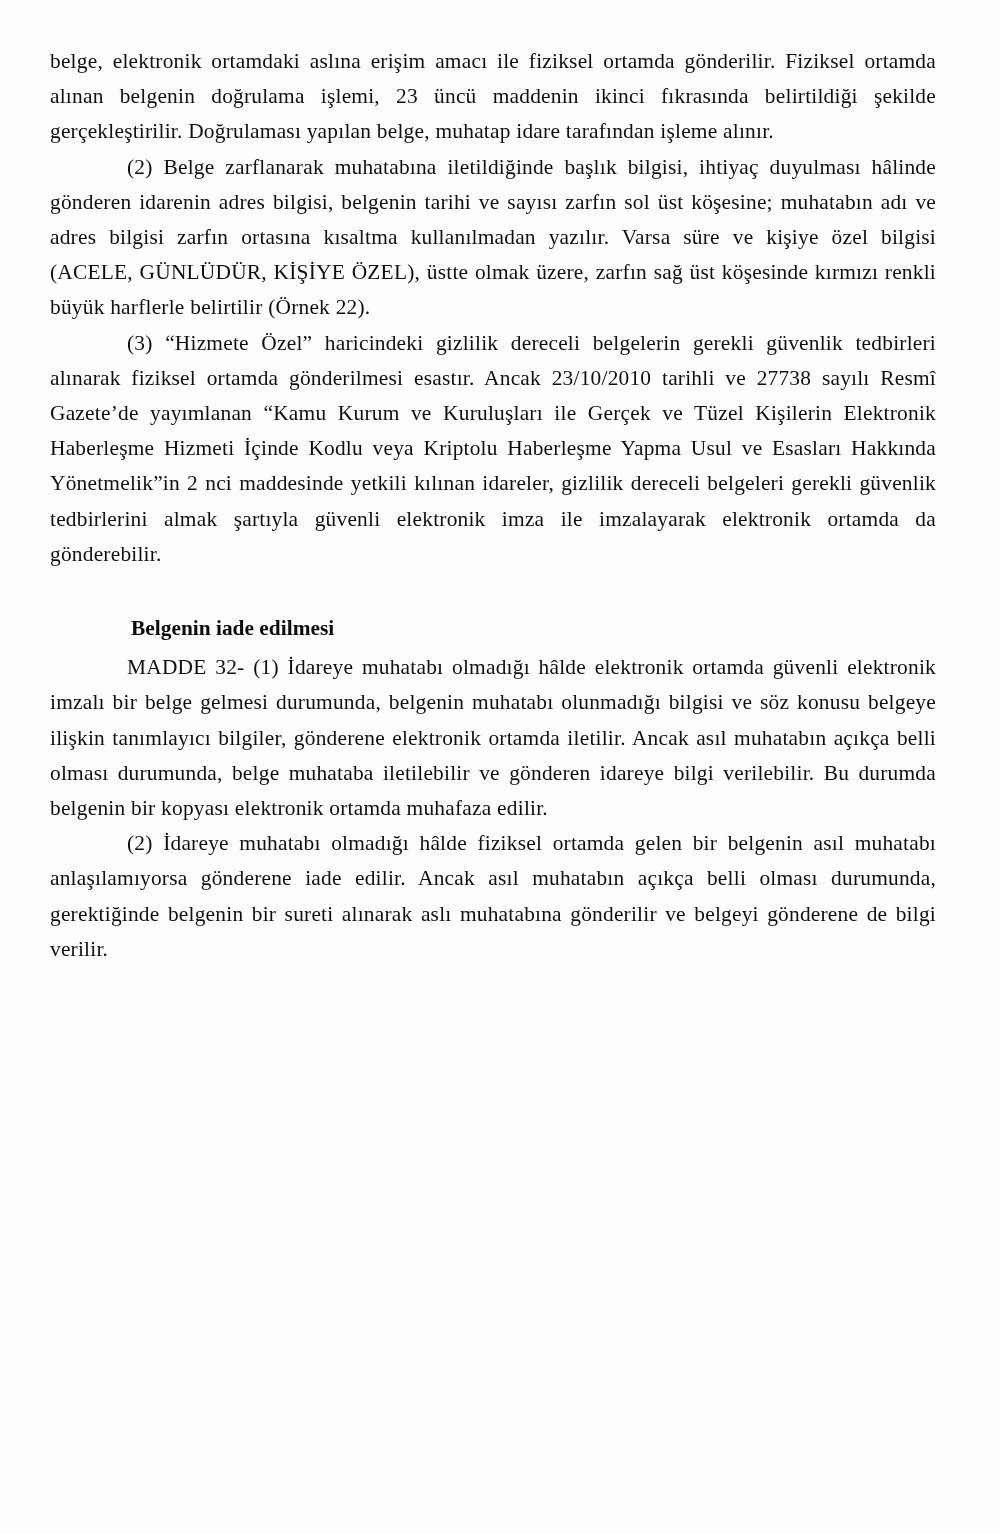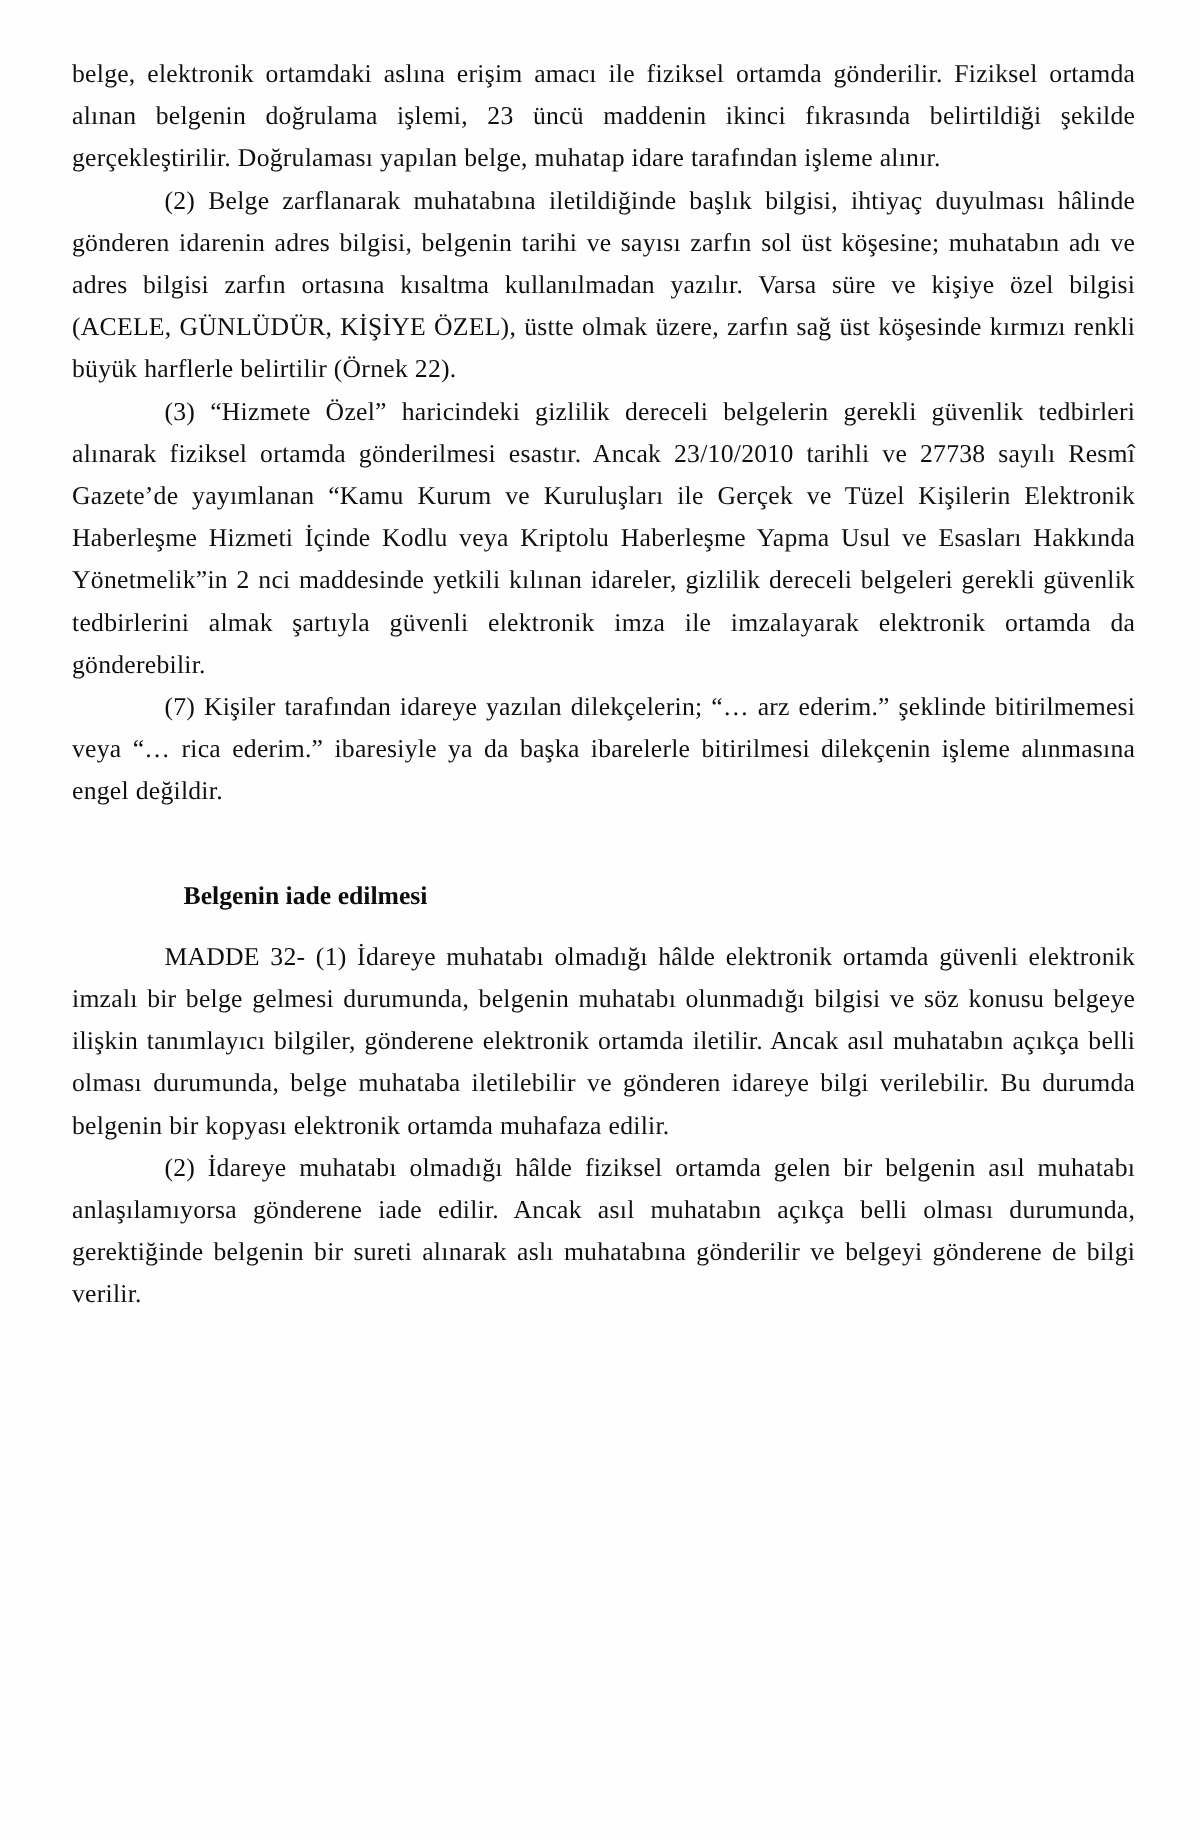--- a/index.html
+++ b/index.html
@@ -18,21 +18,21 @@
     -webkit-font-smoothing: antialiased;
   }
   .page {
     position: absolute;
     inset: 0;
     background: #fefefe;
     padding: 0;
   }
   .text-column {
     position: absolute;
-    left: 60px;
+    left: 50px;
     top: 44px;
     width: 886px;
   }
   p.para {
     margin: 0;
     padding: 0;
     font-size: 21.4px;
     line-height: 35.2px;
     text-align: justify;
     text-justify: inter-word;
@@ -44,21 +44,21 @@
   p.indent {
     text-indent: 77px;
   }
   p.noindent {
     text-indent: 0;
   }
   .section-gap {
     height: 35px;
   }
   h2.heading {
-    margin: 16px;
+    margin: 4px;
     padding: 0;
     font-size: 21.4px;
     line-height: 35.2px;
     font-weight: bold;
     text-indent: 77px;
     text-align: left;
     color: #0c0c0c;
   }
   .bold-run {
     font-weight: normal;
@@ -72,21 +72,20 @@
 
     <p class="para noindent">belge, elektronik ortamdaki aslına erişim amacı ile fiziksel ortamda gönderilir. Fiziksel ortamda alınan belgenin doğrulama işlemi, 23 üncü maddenin ikinci fıkrasında belirtildiği şekilde gerçekleştirilir. Doğrulaması yapılan belge, muhatap idare tarafından işleme alınır.</p>
 
     <p class="para indent">(2) Belge zarflanarak muhatabına iletildiğinde başlık bilgisi, ihtiyaç duyulması hâlinde gönderen idarenin adres bilgisi, belgenin tarihi ve sayısı zarfın sol üst köşesine; muhatabın adı ve adres bilgisi zarfın ortasına kısaltma kullanılmadan yazılır. Varsa süre ve kişiye özel bilgisi (ACELE, GÜNLÜDÜR, KİŞİYE ÖZEL), üstte olmak üzere, zarfın sağ üst köşesinde kırmızı renkli büyük harflerle belirtilir (Örnek 22).</p>
 
     <p class="para indent">(3) “Hizmete Özel” haricindeki gizlilik dereceli belgelerin gerekli güvenlik tedbirleri alınarak fiziksel ortamda gönderilmesi esastır. Ancak 23/10/2010 tarihli ve 27738 sayılı Resmî Gazete’de yayımlanan “Kamu Kurum ve Kuruluşları ile Gerçek ve Tüzel Kişilerin Elektronik Haberleşme Hizmeti İçinde Kodlu veya Kriptolu Haberleşme Yapma Usul ve Esasları Hakkında Yönetmelik”in 2 nci maddesinde yetkili kılınan idareler, gizlilik dereceli belgeleri gerekli güvenlik tedbirlerini almak şartıyla güvenli elektronik imza ile imzalayarak elektronik ortamda da gönderebilir.</p>
 
 
 
 
-    <p class="para indent">(7) Kişiler tarafından idareye yazılan dilekçelerin; “… arz ederim.” şeklinde bitirilmemesi veya “… rica ederim.” ibaresiyle ya da başka ibarelerle bitirilmesi dilekçenin işleme alınmasına engel değildir.</p>
 
     <div class="section-gap"></div>
 
     <h2 class="heading">Belgenin iade edilmesi</h2>
 
     <p class="para indent"><span class="bold-run">MADDE 32-</span><span> (1) İdareye muhatabı olmadığı hâlde elektronik ortamda güvenli elektronik imzalı bir belge gelmesi durumunda, belgenin muhatabı olunmadığı bilgisi ve söz konusu belgeye ilişkin tanımlayıcı bilgiler, gönderene elektronik ortamda iletilir. Ancak asıl muhatabın açıkça belli olması durumunda, belge muhataba iletilebilir ve gönderen idareye bilgi verilebilir. Bu durumda belgenin bir kopyası elektronik ortamda muhafaza edilir.</span></p>
 
     <p class="para indent">(2) İdareye muhatabı olmadığı hâlde fiziksel ortamda gelen bir belgenin asıl muhatabı anlaşılamıyorsa gönderene iade edilir. Ancak asıl muhatabın açıkça belli olması durumunda, gerektiğinde belgenin bir sureti alınarak aslı muhatabına gönderilir ve belgeyi gönderene de bilgi verilir.</p>
 
   </div>

